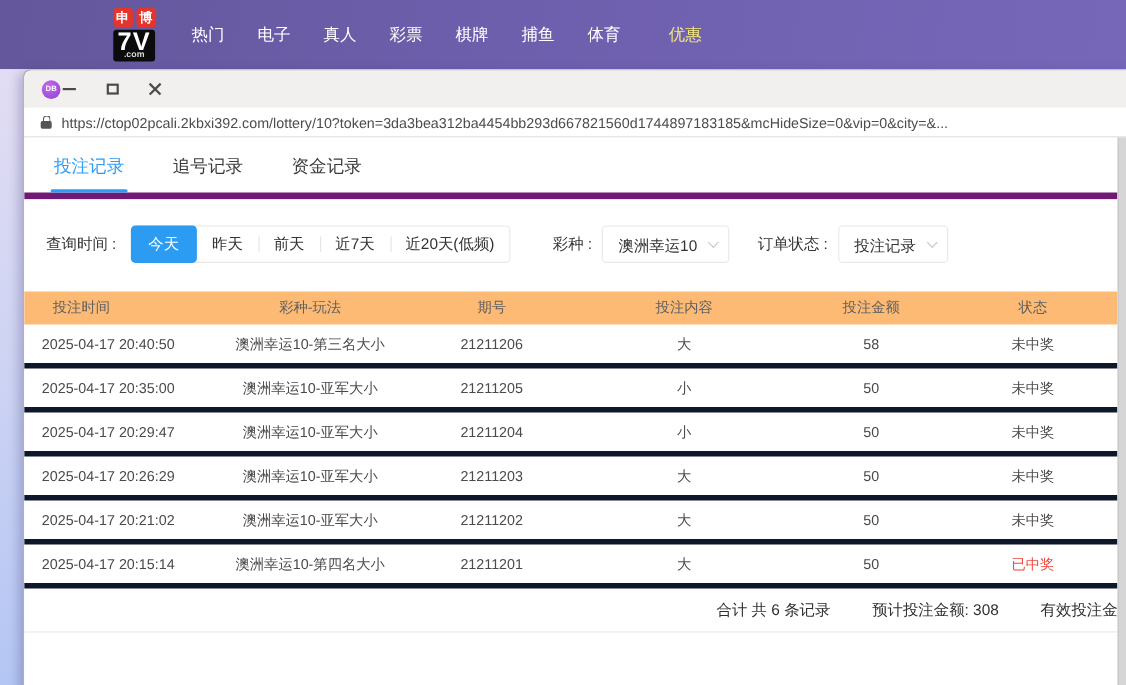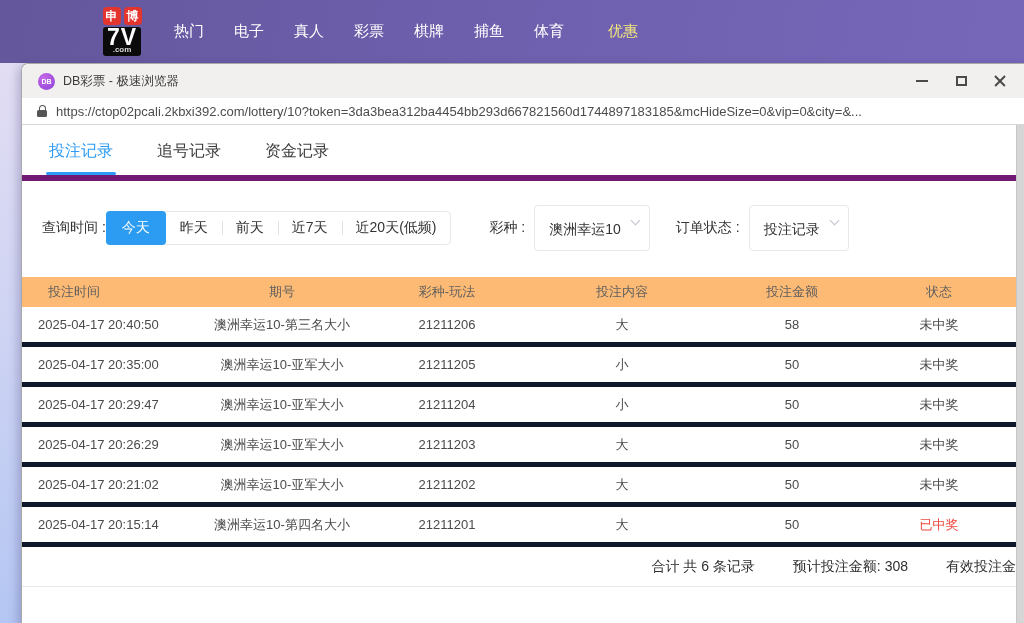--- a/index.html
+++ b/index.html
@@ -61,28 +61,28 @@
     background:#d6d6d6; border-left:1px solid #c7c7c7; cursor:pointer; }
 
   .tabs-row { display:flex; gap:44px; padding:16px 0 0 27px; border-bottom:6px solid #701a75; }
   .tab { font-size:16px; color:#3c3c3c; padding-bottom:13px; position:relative; cursor:pointer; }
   .tab.active { color:#2e9cf6; }
   .tab.active::after { content:""; position:absolute; left:-3px; right:-3px; bottom:0;
     height:3px; background:#2e9cf6; border-radius:2px; }
 
   .filter-row { display:flex; align-items:center; margin:24px 0 0 20px; font-size:14px; color:#333; }
   .seg { display:flex; align-items:stretch; height:34px; border:1px solid #e7e7e7;
-    border-radius:4px; background:#fff; }
+    border-radius:4px; margin-left:13px; background:#fff; }
   .seg-item { display:flex; align-items:center; padding:0 14px; color:#333; cursor:pointer; position:relative; }
   .seg-item.divided::before { content:""; position:absolute; left:0; top:9px; bottom:9px;
     width:1px; background:#e3e3e3; }
   .seg-item.active { background:#2b9cf2; color:#fff; border-radius:4px; margin:-1px 0 -1px -1px;
     padding:0 16px; }
   .field-label { margin-left:38px; }
-  .select { height:46px; border:1px solid #e6e8eb; border-radius:4px; display:flex;
+  .select { height:34px; border:1px solid #e6e8eb; border-radius:4px; display:flex;
     align-items:center; margin-left:9px; padding:4px 28px 0 14px; position:relative;
     color:#333; cursor:pointer; background:#fff; }
   .chev { position:absolute; right:10px; top:11px; width:7px; height:7px;
     border-right:1.5px solid #c0c4cc; border-bottom:1.5px solid #c0c4cc; transform:rotate(45deg); }
   .search-btn { margin-left:30px; width:72px; height:36px; background:#2b9cf2; color:#fff;
     border:none; border-radius:4px; font-size:14px; cursor:pointer; }
 
   .table { margin-top:26px; }
   .thead, .trow { display:grid; grid-template-columns:170px 180px 150px 200px 140px 1fr;
     align-items:center; }
@@ -123,21 +123,20 @@
       <span class="nav-item highlight">优惠</span>
     </div>
   </div>
 
   <div class="page-bg"></div>
 
   <div class="window">
 
     <div class="titlebar">
       <div class="favicon">DB</div>
-      <div class="win-title">DB彩票 - 极速浏览器</div>
       <div class="win-controls">
         <button class="win-btn">
             <span class="min-glyph"></span>
           </button>
         <button class="win-btn">
             <span class="max-glyph"></span>
           </button>
         <button class="win-btn">
             <span class="close-glyph"></span>
           </button>
@@ -177,22 +176,22 @@
         <span class="field-label" style="margin-left:26px">订单状态 :</span>
         <div class="select">
           <span>投注记录</span>
           <span class="chev"></span>
         </div>
       </div>
 
       <div class="table">
         <div class="thead">
           <span class="cell time">投注时间</span>
+          <span class="cell">彩种-玩法</span>
           <span class="cell">期号</span>
-          <span class="cell">彩种-玩法</span>
           <span class="cell">投注内容</span>
           <span class="cell">投注金额</span>
           <span class="cell">状态</span>
         </div>
 
         <div class="trow">
           <span class="cell time">2025-04-17 20:40:50</span>
           <span class="cell">澳洲幸运10-第三名大小</span>
           <span class="cell">21211206</span>
           <span class="cell">大</span>

